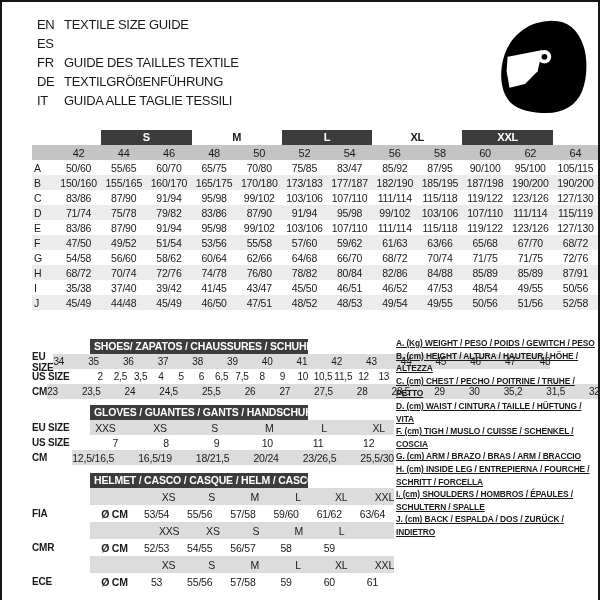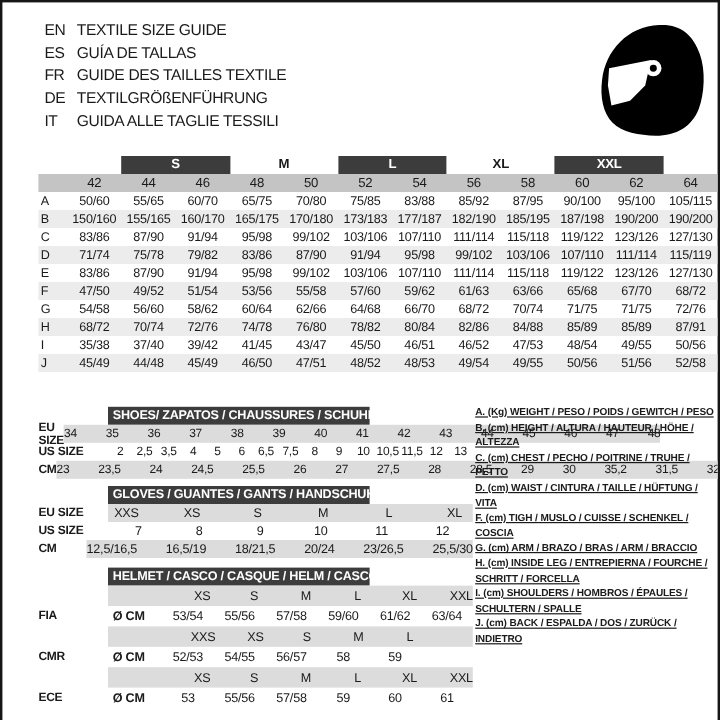--- a/index.html
+++ b/index.html
@@ -36,39 +36,38 @@
                color:#fff; font-weight:bold; padding-left:4px; white-space:nowrap; }
   .s-row { display:flex; height:15px; align-items:center; }
   .s-label { width:58px; font-weight:bold; font-size:10px; }
   .s-strip { flex:1; display:flex; height:100%; align-items:center; }
   .s-strip.gray { background:#dcdcdc;gap:24px; }
   .s-cell { flex:1; text-align:center; white-space:nowrap; }
   #shoes { top:337px; } #shoes .s-cell { font-size:10px; }
   #gloves { top:403px; }
   #helmet { top:471px; }
   #helmet .s-row { height:17px; }
-  .h-unit { width:45px; padding-left:4px; font-weight:bold; white-space:nowrap; }
+  .h-unit { width:45px; padding-left:4px; font-weight:bold; white-space:nowrap;text-align:center; }
 
   
   .legend { position:absolute; left:394px; top:335px; width:203px;text-decoration:underline; }
   .legend-item { font-size:8.4px; font-weight:bold; line-height:12.6px; letter-spacing:-0.1px; }
 </style>
 </head>
 <body>
 
 <div class="page">
 
   <div class="lang-header" id="lang-header">
       <div class="lang-row">
         <div class="lang-code">EN</div>
         <div class="lang-title">TEXTILE SIZE GUIDE</div>
       </div>
       <div class="lang-row">
         <div class="lang-code">ES</div>
-        <div class="lang-title">GUÍA DE TALLAS</div>
       </div>
       <div class="lang-row">
         <div class="lang-code">FR</div>
         <div class="lang-title">GUIDE DES TAILLES TEXTILE</div>
       </div>
       <div class="lang-row">
         <div class="lang-code">DE</div>
         <div class="lang-title">TEXTILGRÖßENFÜHRUNG</div>
       </div>
       <div class="lang-row">
@@ -113,21 +112,21 @@
         <div class="m-cell">64</div>
       </div>
       <div class="m-row data">
         <div class="m-letter">A</div>
         <div class="m-cell">50/60</div>
         <div class="m-cell">55/65</div>
         <div class="m-cell">60/70</div>
         <div class="m-cell">65/75</div>
         <div class="m-cell">70/80</div>
         <div class="m-cell">75/85</div>
-        <div class="m-cell">83/88</div>
+        <div class="m-cell">83/47</div>
         <div class="m-cell">85/92</div>
         <div class="m-cell">87/95</div>
         <div class="m-cell">90/100</div>
         <div class="m-cell">95/100</div>
         <div class="m-cell">105/115</div>
       </div>
       <div class="m-row data alt">
         <div class="m-letter">B</div>
         <div class="m-cell">150/160</div>
         <div class="m-cell">155/165</div>

